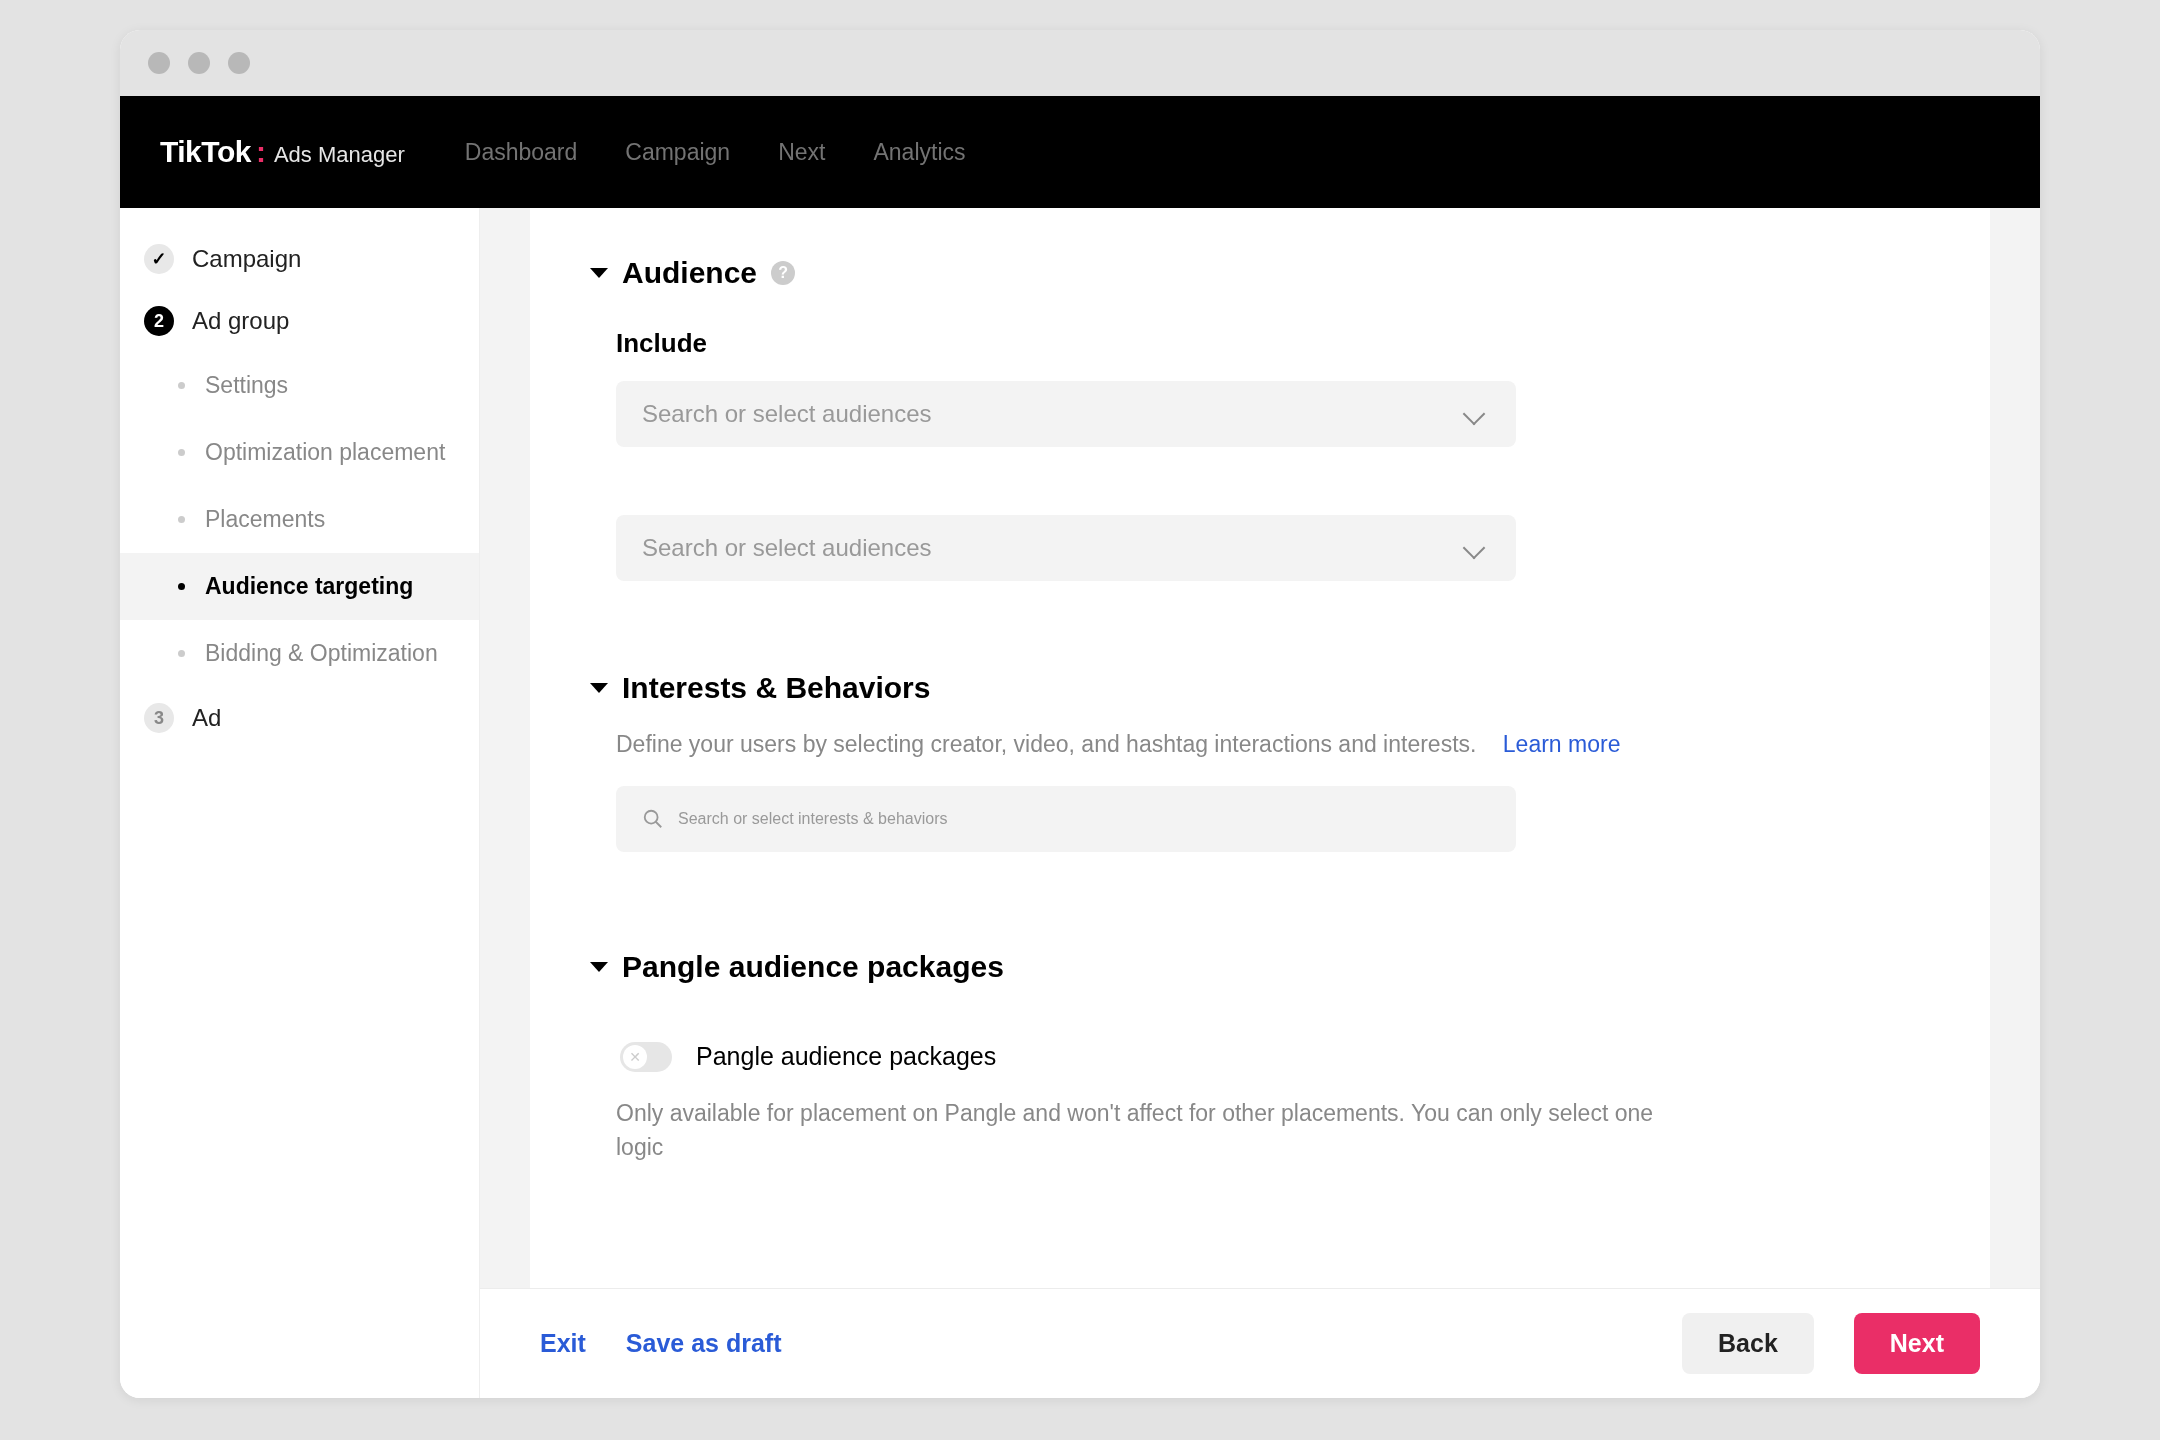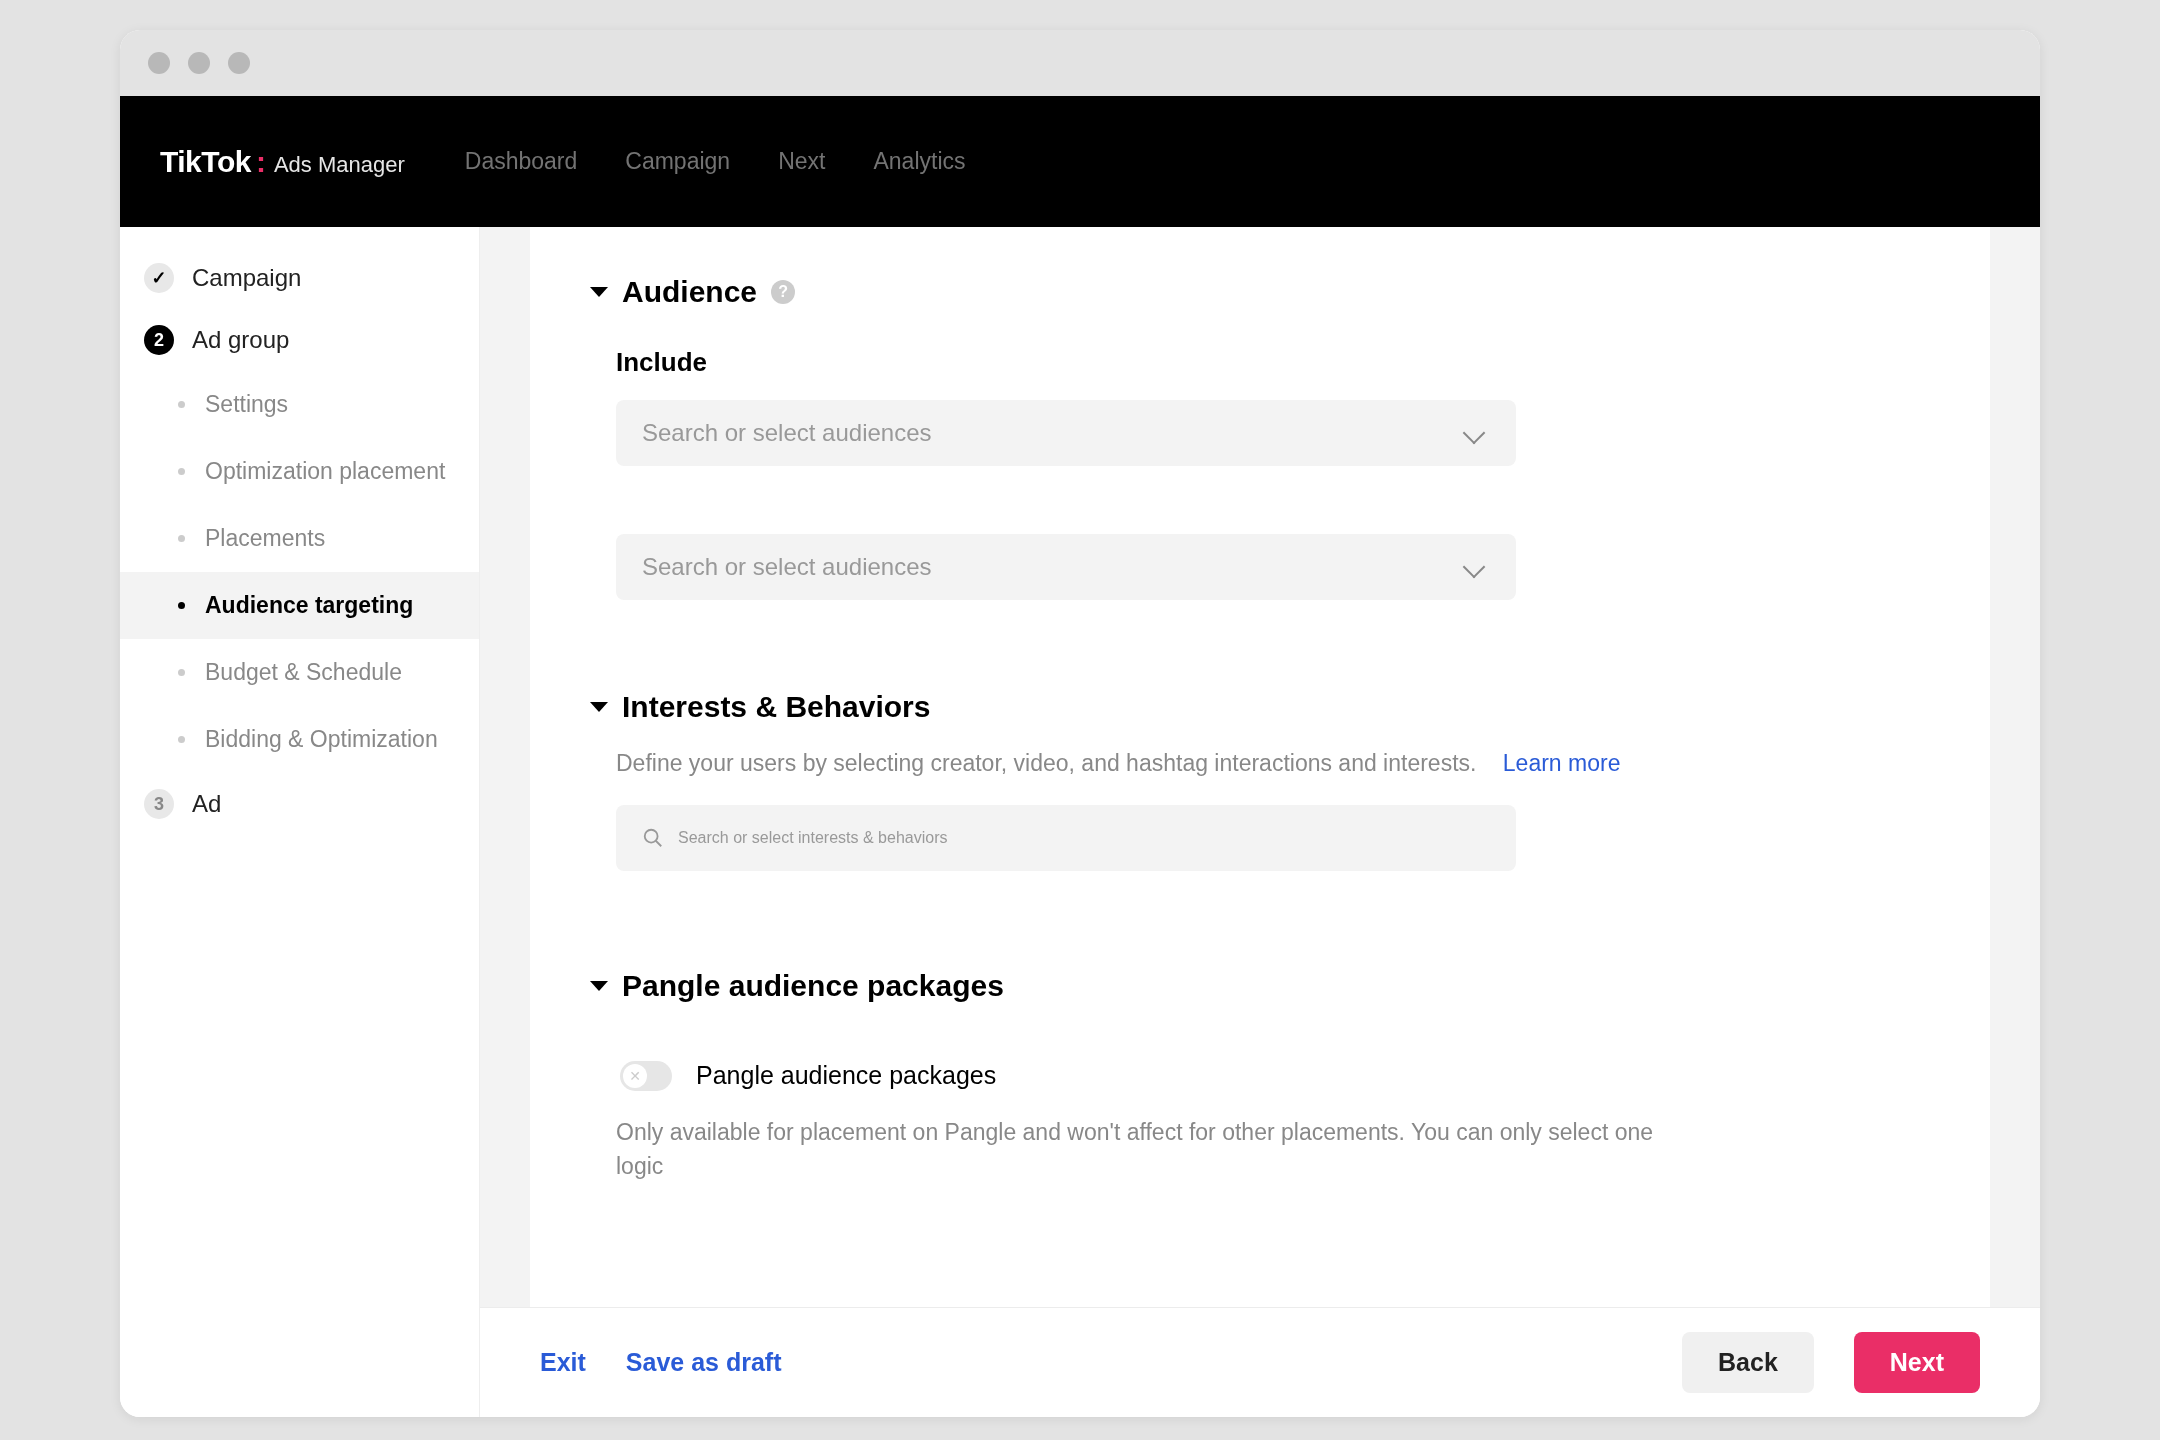--- a/index.html
+++ b/index.html
@@ -26,21 +26,21 @@
       width: 22px;
       height: 22px;
       border-radius: 50%;
       background: #b8b8b8;
     }
     .topbar {
       background: #000;
       display: flex;
       align-items: center;
       padding: 0 40px;
-      height: 131px;
+      height: 112px;
     }
     .brand {
       display: flex;
       align-items: baseline;
       gap: 8px;
     }
     .brand-main {
       font-weight: 900;
       font-size: 30px;
       color: #fff;
@@ -259,24 +259,20 @@
       <div class="substep">
         <div class="substep-dot"></div>
         <div class="substep-label">Placements</div>
       </div>
       <div class="substep active">
         <div class="substep-dot"></div>
         <div class="substep-label">Audience targeting</div>
       </div>
       <div class="substep">
         <div class="substep-dot"></div>
-        <div class="substep-label">Budget &amp; Schedule</div>
-      </div>
-      <div class="substep">
-        <div class="substep-dot"></div>
         <div class="substep-label">Bidding &amp; Optimization</div>
       </div>
 
       <div class="step">
         <div class="step-bullet pending">3</div>
         <div class="step-label">Ad</div>
       </div>
     </div>
 
     <div class="main">

